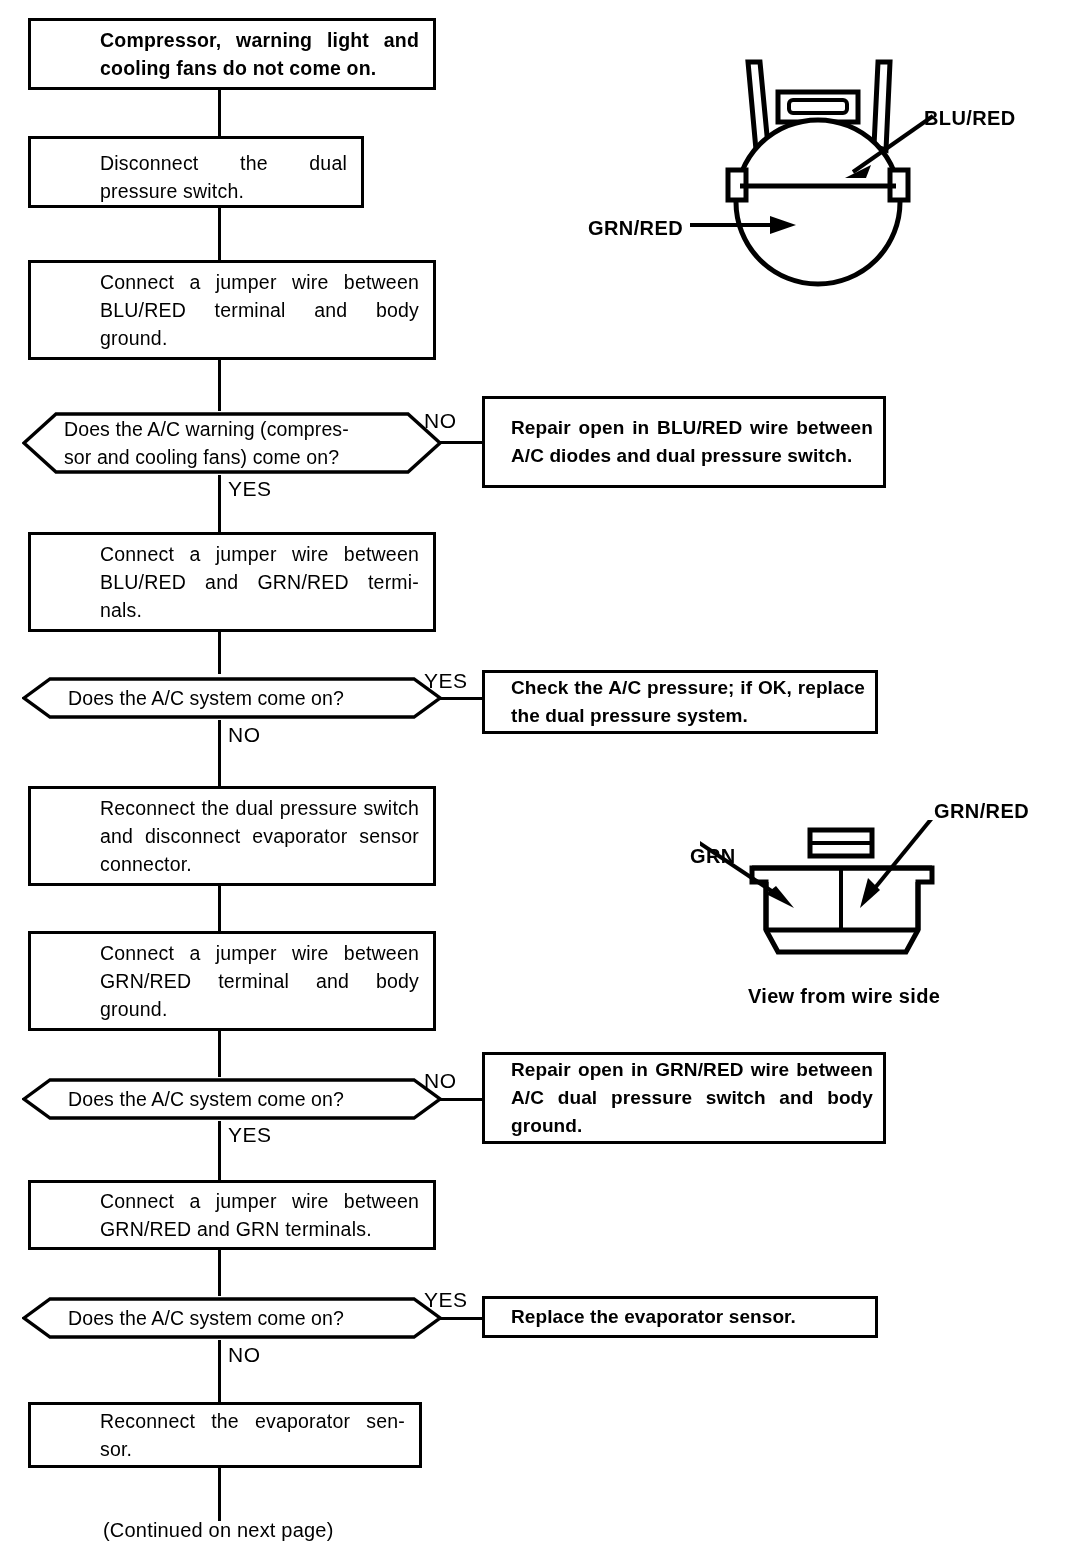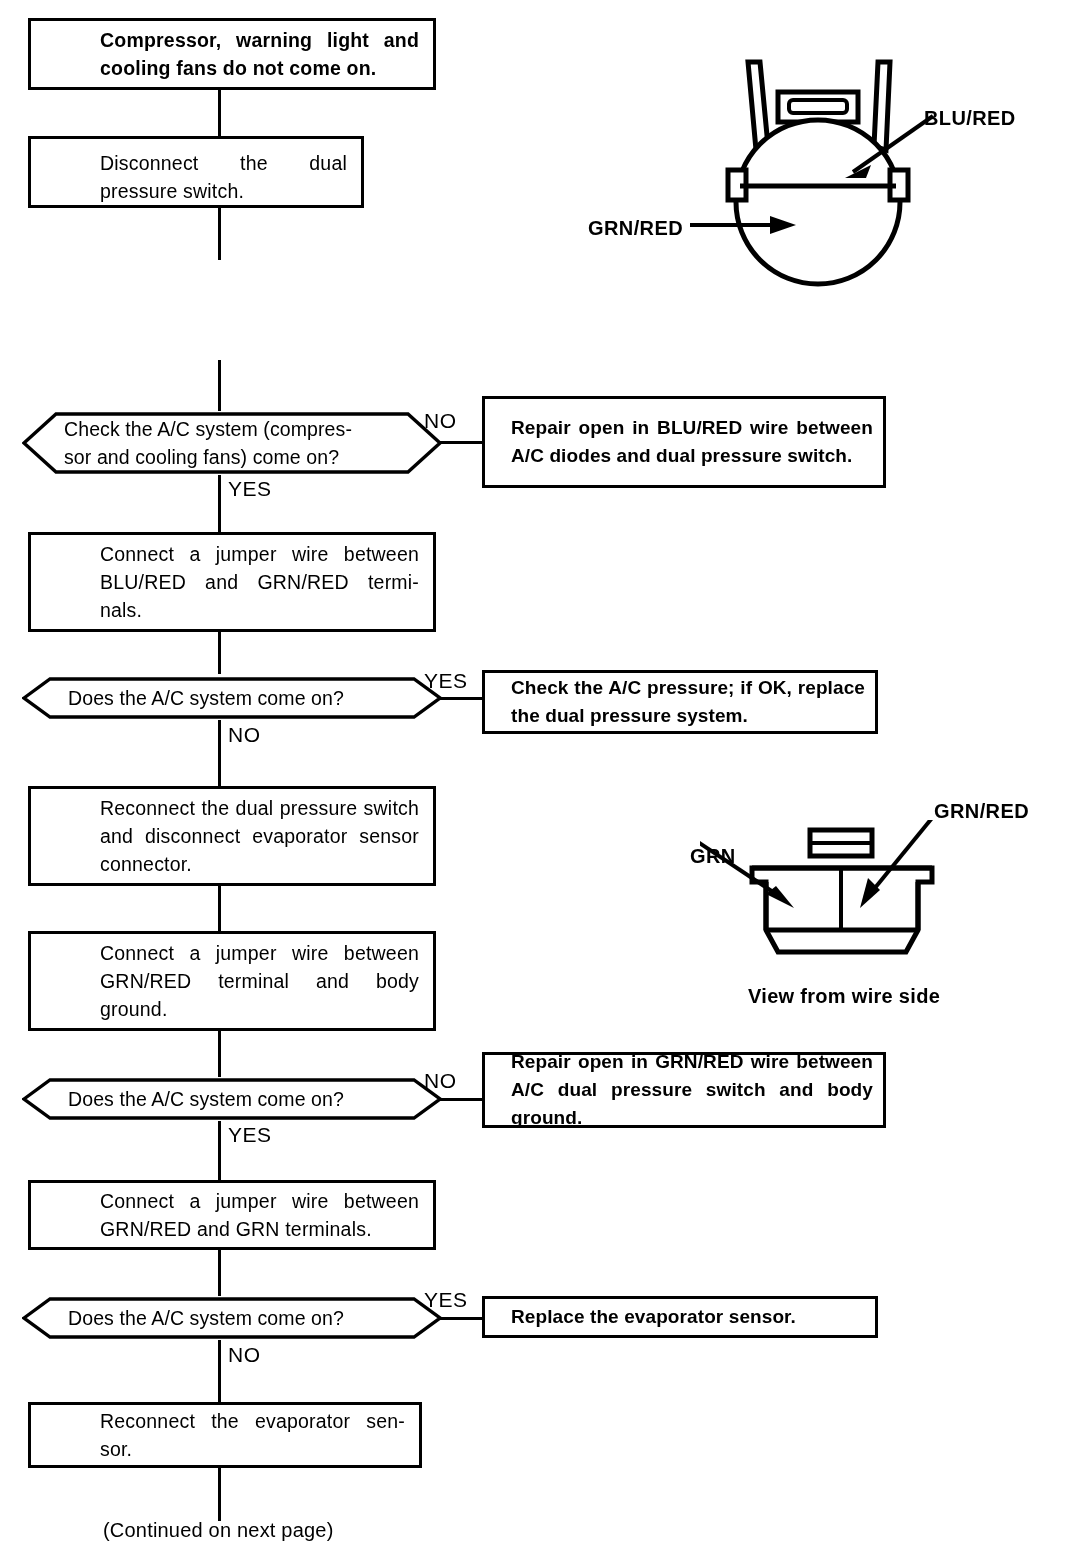--- a/index.html
+++ b/index.html
@@ -128,29 +128,32 @@
   </div>
 
   <div class="vline" style="left:218px; top:90px; height:46px;"></div>
 
   <div class="proc" style="left:28px; top:136px; width:336px; height:72px;align-items:flex-end;">
     <div class="txt">Disconnect the dual pressure switch.</div>
   </div>
 
   <div class="vline" style="left:218px; top:208px; height:52px;"></div>
 
+  <div class="proc" style="left:28px; top:260px; width:408px; height:100px;">
+    <div class="txt">Connect a jumper wire between BLU/RED terminal and body ground.</div>
+  </div>
 
   <div class="vline" style="left:218px; top:360px; height:53px;"></div>
 
   <div class="decision" style="left:22px; top:411px; width:420px; height:64px;">
     <svg viewBox="0 0 420 64" preserveAspectRatio="none">
       <polygon points="2,32 34,3 386,3 418,32 386,61 34,61" fill="#ffffff" stroke="#000000" stroke-width="3.4"></polygon>
     </svg>
     <div class="dtxt">
-      <span>Check the A/C system (compres-</span>
+      <span>Does the A/C warning (compres-</span>
       <span>sor and cooling fans) come on?</span>
     </div>
   </div>
 
   <div class="hline" style="left:440px; top:441px; width:44px;"></div>
   <div class="branch-label" style="left:424px; top:410px;">NO</div>
 
   <div class="result" style="left:482px; top:396px; width:404px; height:92px;">
     <div class="txt">Repair open in BLU/RED wire between A/C diodes and dual pressure switch.</div>
   </div>
@@ -200,21 +203,21 @@
       <polygon points="2,22 28,3 392,3 418,22 392,41 28,41" fill="#ffffff" stroke="#000000" stroke-width="3.4"></polygon>
     </svg>
     <div class="dtxt" style="padding-left:46px;">
       <span>Does the A/C system come on?</span>
     </div>
   </div>
 
   <div class="hline" style="left:440px; top:1098px; width:44px;"></div>
   <div class="branch-label" style="left:424px; top:1070px;">NO</div>
 
-  <div class="result" style="left:482px; top:1052px; width:404px; height:76px;">
+  <div class="result" style="left:482px; top:1052px; width:404px; height:92px;">
     <div class="txt">Repair open in GRN/RED wire between A/C dual pressure switch and body ground.</div>
   </div>
 
   <div class="vline" style="left:218px; top:1121px; height:59px;"></div>
   <div class="branch-label" style="left:228px; top:1124px;">YES</div>
 
   <div class="proc" style="left:28px; top:1180px; width:408px; height:70px;">
     <div class="txt">Connect a jumper wire between GRN/RED and GRN terminals.</div>
   </div>
 

